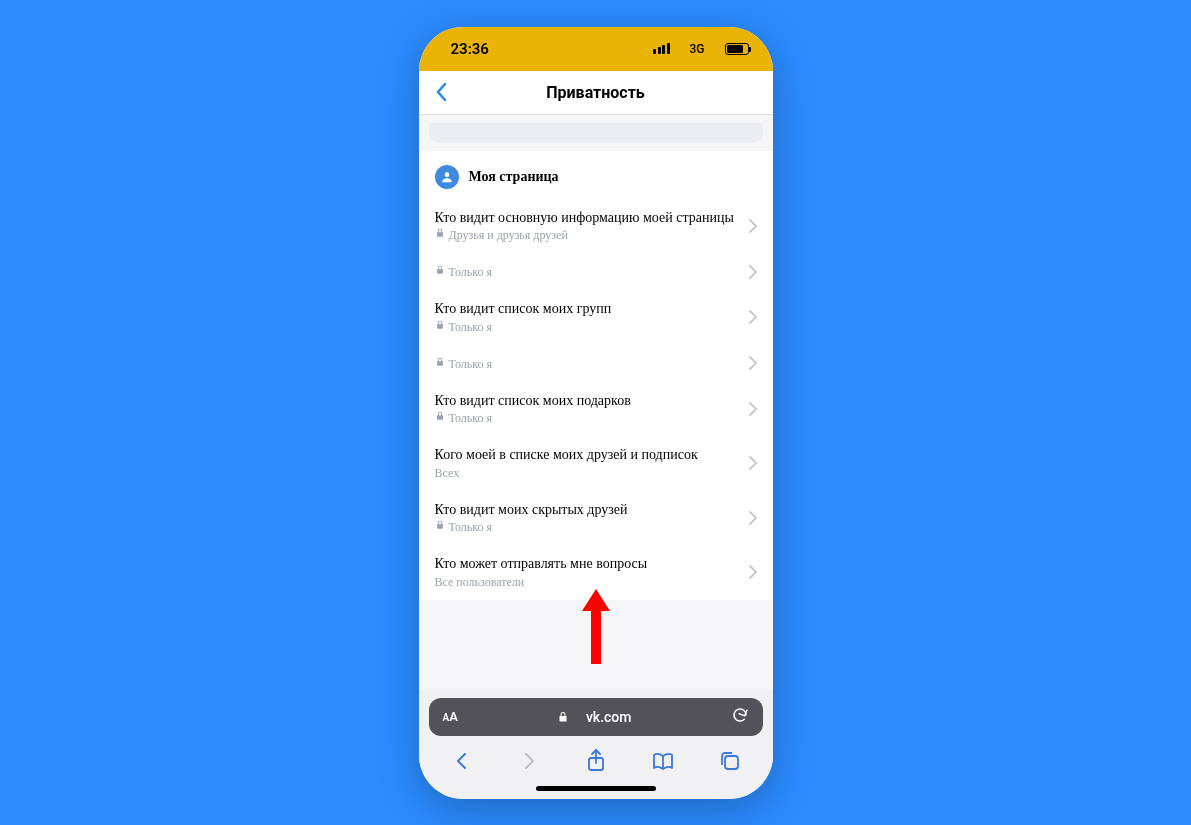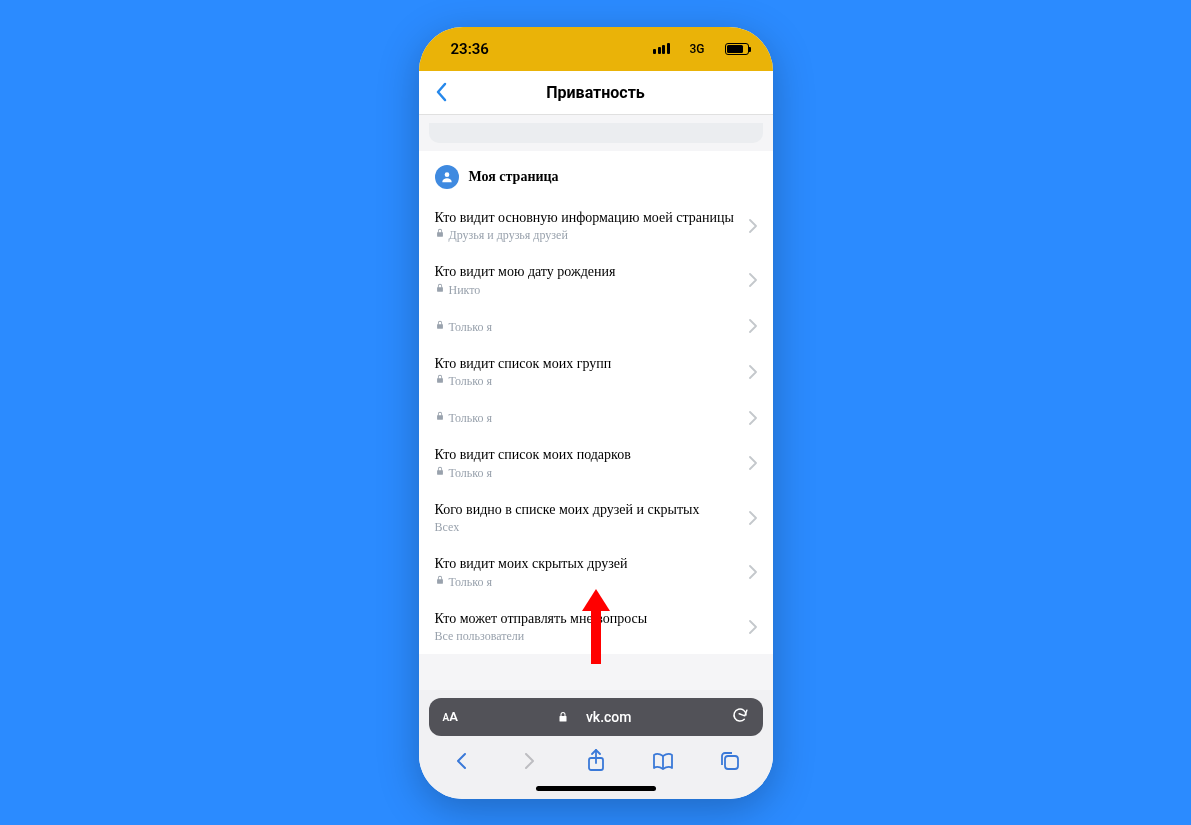--- a/index.html
+++ b/index.html
@@ -203,34 +203,20 @@
                   <svg width="10" height="10" viewBox="0 0 24 24" fill="#99a2ad" class="lock-icon">
                     <path d="M7 10V7a5 5 0 0110 0v3h1a1 1 0 011 1v9a1 1 0 01-1 1H6a1 1 0 01-1-1v-9a1 1 0 011-1h1zm2 0h6V7a3 3 0 00-6 0v3z"></path>
                   </svg>
                   <span class="row-sub-text">Друзья и друзья друзей</span>
                 </div>
               </div>
               <svg width="8" height="14" viewBox="0 0 8 14" class="chevron">
                 <polyline points="1,1 7,7 1,13" fill="none" stroke="#c4c8cc" stroke-width="1.8" stroke-linecap="round" stroke-linejoin="round"></polyline>
               </svg>
             </div>
-            <div class="row" id="row-1">
-              <div class="row-body">
-                <div class="row-title">Кто видит мою дату рождения</div>
-                <div class="row-sub">
-                  <svg width="10" height="10" viewBox="0 0 24 24" fill="#99a2ad" class="lock-icon">
-                    <path d="M7 10V7a5 5 0 0110 0v3h1a1 1 0 011 1v9a1 1 0 01-1 1H6a1 1 0 01-1-1v-9a1 1 0 011-1h1zm2 0h6V7a3 3 0 00-6 0v3z"></path>
-                  </svg>
-                  <span class="row-sub-text">Никто</span>
-                </div>
-              </div>
-              <svg width="8" height="14" viewBox="0 0 8 14" class="chevron">
-                <polyline points="1,1 7,7 1,13" fill="none" stroke="#c4c8cc" stroke-width="1.8" stroke-linecap="round" stroke-linejoin="round"></polyline>
-              </svg>
-            </div>
             <div class="row" id="row-2">
               <div class="row-body">
                 <div class="row-sub">
                   <svg width="10" height="10" viewBox="0 0 24 24" fill="#99a2ad" class="lock-icon">
                     <path d="M7 10V7a5 5 0 0110 0v3h1a1 1 0 011 1v9a1 1 0 01-1 1H6a1 1 0 01-1-1v-9a1 1 0 011-1h1zm2 0h6V7a3 3 0 00-6 0v3z"></path>
                   </svg>
                   <span class="row-sub-text">Только я</span>
                 </div>
               </div>
               <svg width="8" height="14" viewBox="0 0 8 14" class="chevron">
@@ -273,21 +259,21 @@
                   </svg>
                   <span class="row-sub-text">Только я</span>
                 </div>
               </div>
               <svg width="8" height="14" viewBox="0 0 8 14" class="chevron">
                 <polyline points="1,1 7,7 1,13" fill="none" stroke="#c4c8cc" stroke-width="1.8" stroke-linecap="round" stroke-linejoin="round"></polyline>
               </svg>
             </div>
             <div class="row" id="row-6">
               <div class="row-body">
-                <div class="row-title">Кого видно в списке моих друзей и скрытых</div>
+                <div class="row-title">Кого моей в списке моих друзей и подписок</div>
                 <div class="row-sub">
                   <span class="row-sub-text">Всех</span>
                 </div>
               </div>
               <svg width="8" height="14" viewBox="0 0 8 14" class="chevron">
                 <polyline points="1,1 7,7 1,13" fill="none" stroke="#c4c8cc" stroke-width="1.8" stroke-linecap="round" stroke-linejoin="round"></polyline>
               </svg>
             </div>
             <div class="row" id="row-7">
               <div class="row-body">

